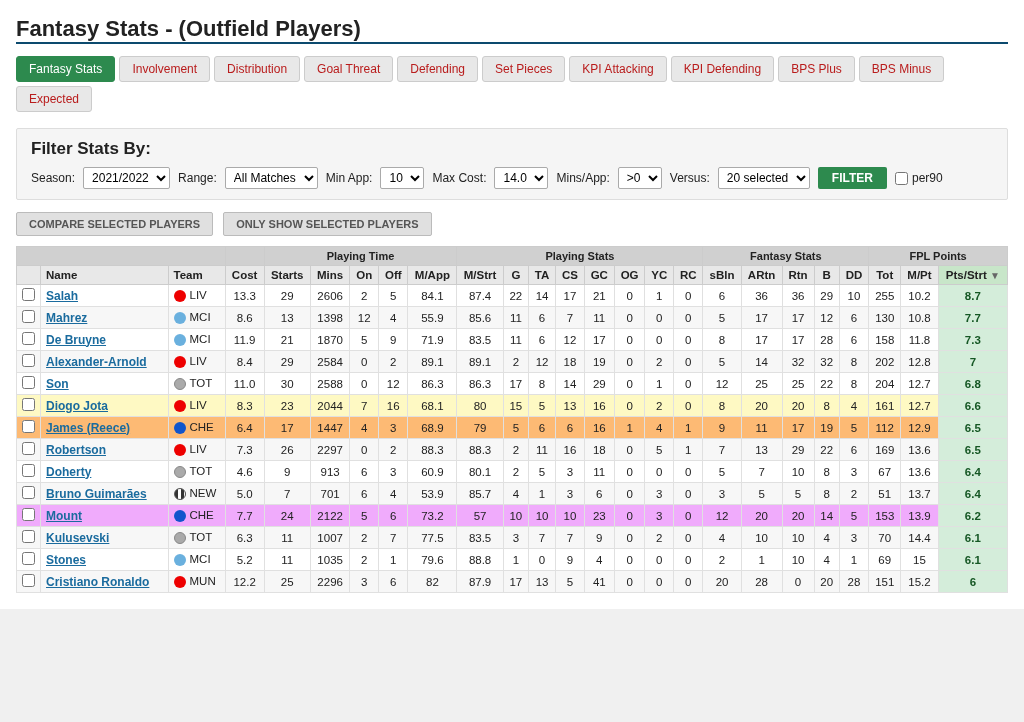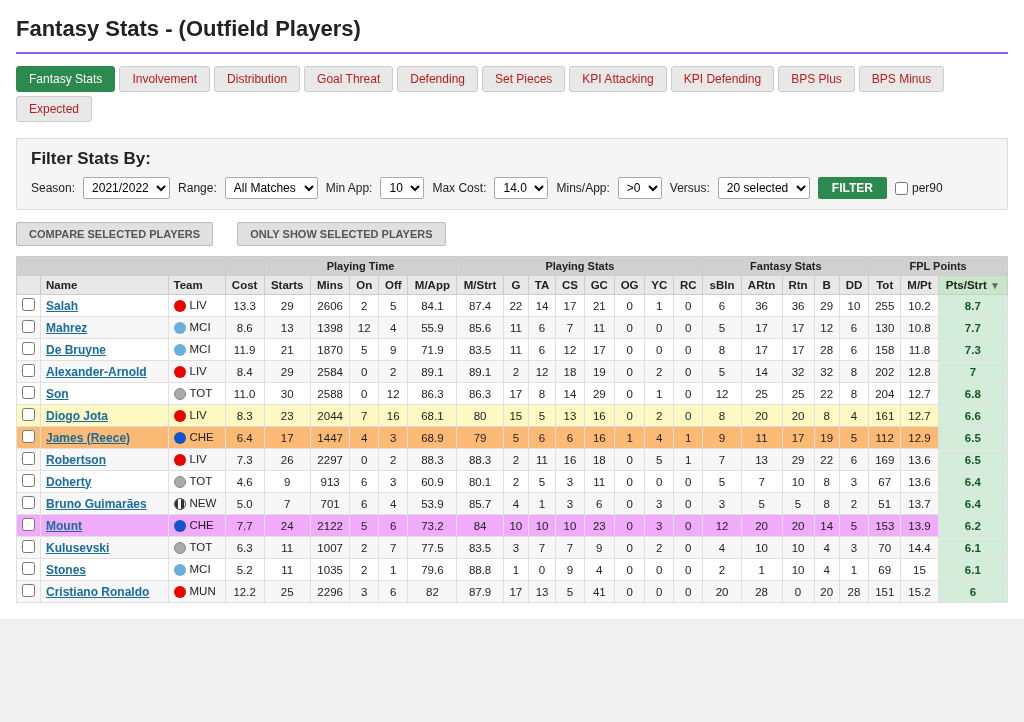--- a/index.html
+++ b/index.html
@@ -1,35 +1,35 @@
 <!DOCTYPE html>
 <html><head>
   <meta charset="utf-8">
   <style>
     * { box-sizing: border-box; margin: 0; padding: 0; }
     body { font-family: Arial, sans-serif; font-size: 12px; background: #f0f0f0; color: #222; }
     .container { background: #fff; margin: 0; padding: 16px; max-width: 1024px; }
-    h1 { font-size: 22px; font-weight: bold; margin-bottom: 12px; border-bottom: 2px solid #8b5cf6; padding-bottom: 10px; }
+    h1 { font-size: 22px; font-weight: bold; margin-bottom: 12px; border-bottom: 2px solid #0c4a6e; }
     
     
     .nav-tabs { display: flex; gap: 4px; margin-bottom: 16px; flex-wrap: wrap; }
     .nav-tab { padding: 5px 12px; border: 1px solid #ccc; border-radius: 3px; cursor: pointer; font-size: 12px; background: #e8e8e8; color: #b91c1c; }
     .nav-tab.active { background: #2d8a4e; color: #fff; border-color: #2d8a4e; }
     
     
     .filter-section { background: #f5f5f5; border: 1px solid #ddd; padding: 10px 14px; margin-bottom: 12px; border-radius: 2px; }
     .filter-title { font-weight: bold; margin-bottom: 8px; font-size: 17px; }
     .filter-row { display: flex; align-items: center; gap: 8px; flex-wrap: wrap; }
     .filter-label { font-size: 12px; }
     select { font-size: 12px; padding: 2px 4px; border: 1px solid #aaa; border-radius: 2px; background: #fff; }
     .filter-btn { background: #2d8a4e; color: #fff; border: none; padding: 4px 14px; font-size: 12px; font-weight: bold; cursor: pointer; border-radius: 2px; }
     .per90-label { font-size: 12px; display: flex; align-items: center; gap: 4px; }
     
     
-    .action-btns { display: flex; gap: 24px; margin-bottom: 10px; }
+    .action-btns { display: flex; gap: 10px; margin-bottom: 10px; }
     .action-btn { padding: 5px 12px; font-size: 11px; font-weight: bold; border: 1px solid #bbb; background: #e0e0e0; color: #555; border-radius: 2px; cursor: pointer; text-transform: uppercase; }
     
     
     .table-wrap { overflow-x: auto; }
     table { width: 100%; border-collapse: collapse; font-size: 11.5px; }
     thead tr th { background: #e8e8e8; border: 1px solid #ccc; padding: 3px 5px; text-align: center; font-weight: bold; white-space: nowrap; }
     thead tr.group-header th { background: #d0d0d0; font-size: 11px; }
     tbody tr { border-bottom: 1px solid #ddd; }
     tbody tr:nth-child(even) { background: #f7f7f7; }
     tbody td { border: 1px solid #e0e0e0; padding: 3px 5px; text-align: center; white-space: nowrap; }
@@ -422,21 +422,21 @@
           <tr style="background: #f0abfc; margin-left: 42px;">
     <td class="checkbox-cell"><input type="checkbox" style=""></td>
     <td class="name-cell"><a class="player-name">Mount</a></td>
     <td class="team-cell"><span class="team-badge badge-blue"></span>CHE</td>
     <td>7.7</td>
     <td>24</td>
     <td>2122</td>
     <td>5</td>
     <td>6</td>
     <td>73.2</td>
-    <td>84</td>
+    <td>57</td>
     <td>10</td>
     <td>10</td>
     <td>10</td>
     <td>23</td>
     <td>0</td>
     <td>3</td>
     <td>0</td>
     <td>12</td>
     <td>20</td>
     <td>20</td>

